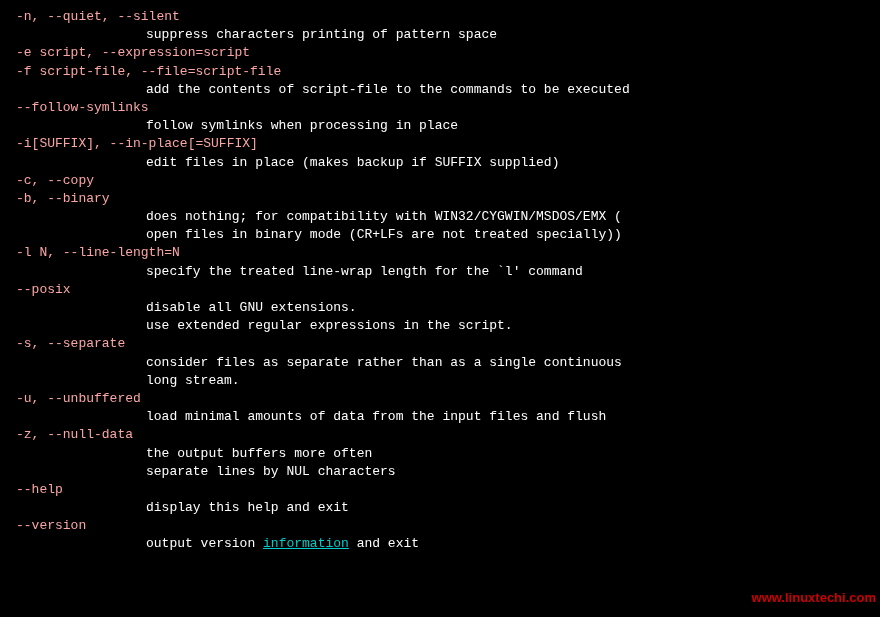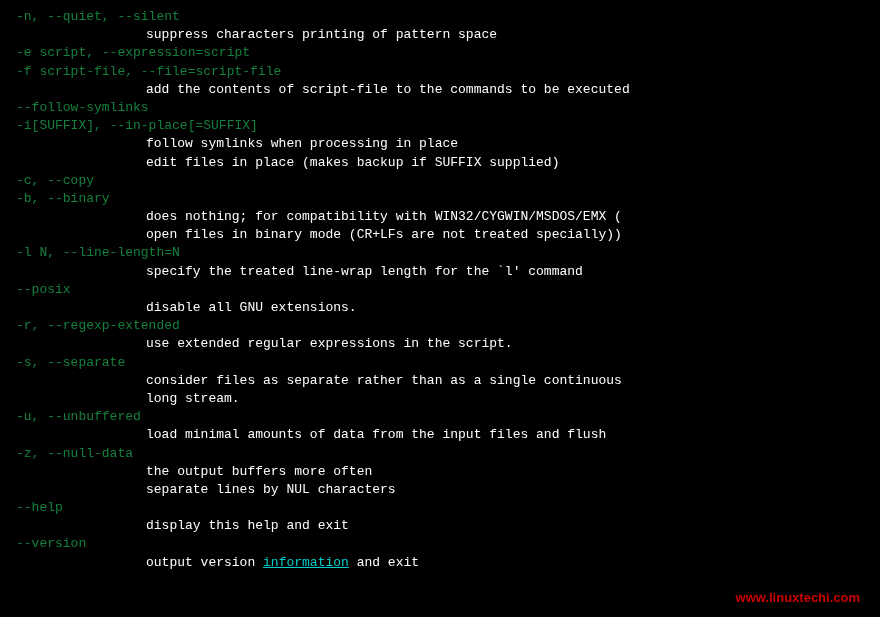--- a/index.html
+++ b/index.html
@@ -13,66 +13,65 @@
       font-family: "Courier New", Courier, monospace;
       font-size: 13px;
       line-height: 1.4;
       width: 880px;
       height: 617px;
       padding: 8px 0 0 16px;
       position: relative;
       overflow: hidden;
     }
     .option-name {
-      color: #15803d;
+      color: #fca5a5;
     }
     .description {
       color: #ffffff;
       padding-left: 130px;
       display: block;
     }
     .highlight {
       color: #00cccc;
       text-decoration: underline;
     }
     .watermark {
       position: absolute;
       bottom: 10px;
-      right: 20px;
+      right: 4px;
       color: #cc0000;
       font-family: Arial, sans-serif;
       font-size: 13px;
       font-weight: bold;
     }
     .line {
       white-space: pre;
     }
   </style>
 </head>
 <body>
 
 <div id="content">
     <div class="line option-name">-n, --quiet, --silent</div>
     <div class="line description">suppress characters printing of pattern space</div>
     <div class="line option-name">-e script, --expression=script</div>
     <div class="line option-name">-f script-file, --file=script-file</div>
     <div class="line description">add the contents of script-file to the commands to be executed</div>
     <div class="line option-name">--follow-symlinks</div>
+    <div class="line description">follow symlinks when processing in place</div>
     <div class="line option-name">-i[SUFFIX], --in-place[=SUFFIX]</div>
-    <div class="line description">follow symlinks when processing in place</div>
     <div class="line description">edit files in place (makes backup if SUFFIX supplied)</div>
     <div class="line option-name">-c, --copy</div>
     <div class="line option-name">-b, --binary</div>
     <div class="line description">does nothing; for compatibility with WIN32/CYGWIN/MSDOS/EMX (</div>
     <div class="line description">open files in binary mode (CR+LFs are not treated specially))</div>
     <div class="line option-name">-l N, --line-length=N</div>
     <div class="line description">specify the treated line-wrap length for the `l' command</div>
     <div class="line option-name">--posix</div>
     <div class="line description">disable all GNU extensions.</div>
-    <div class="line option-name">-r, --regexp-extended</div>
     <div class="line description">use extended regular expressions in the script.</div>
     <div class="line option-name">-s, --separate</div>
     <div class="line description">consider files as separate rather than as a single continuous</div>
     <div class="line description">long stream.</div>
     <div class="line option-name">-u, --unbuffered</div>
     <div class="line description">load minimal amounts of data from the input files and flush</div>
     <div class="line option-name">-z, --null-data</div>
     <div class="line description">the output buffers more often</div>
     <div class="line description">separate lines by NUL characters</div>
     <div class="line option-name">--help</div>

